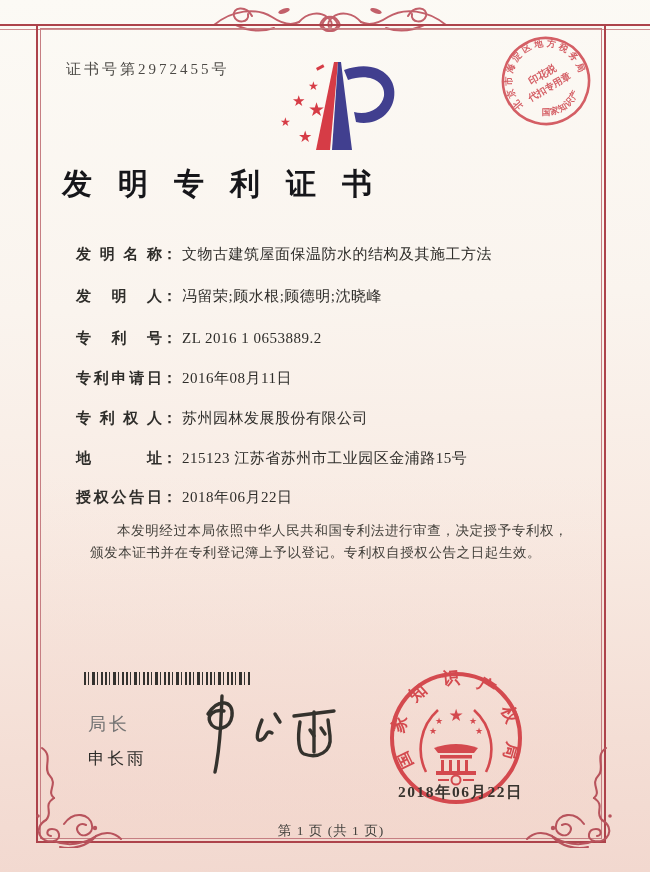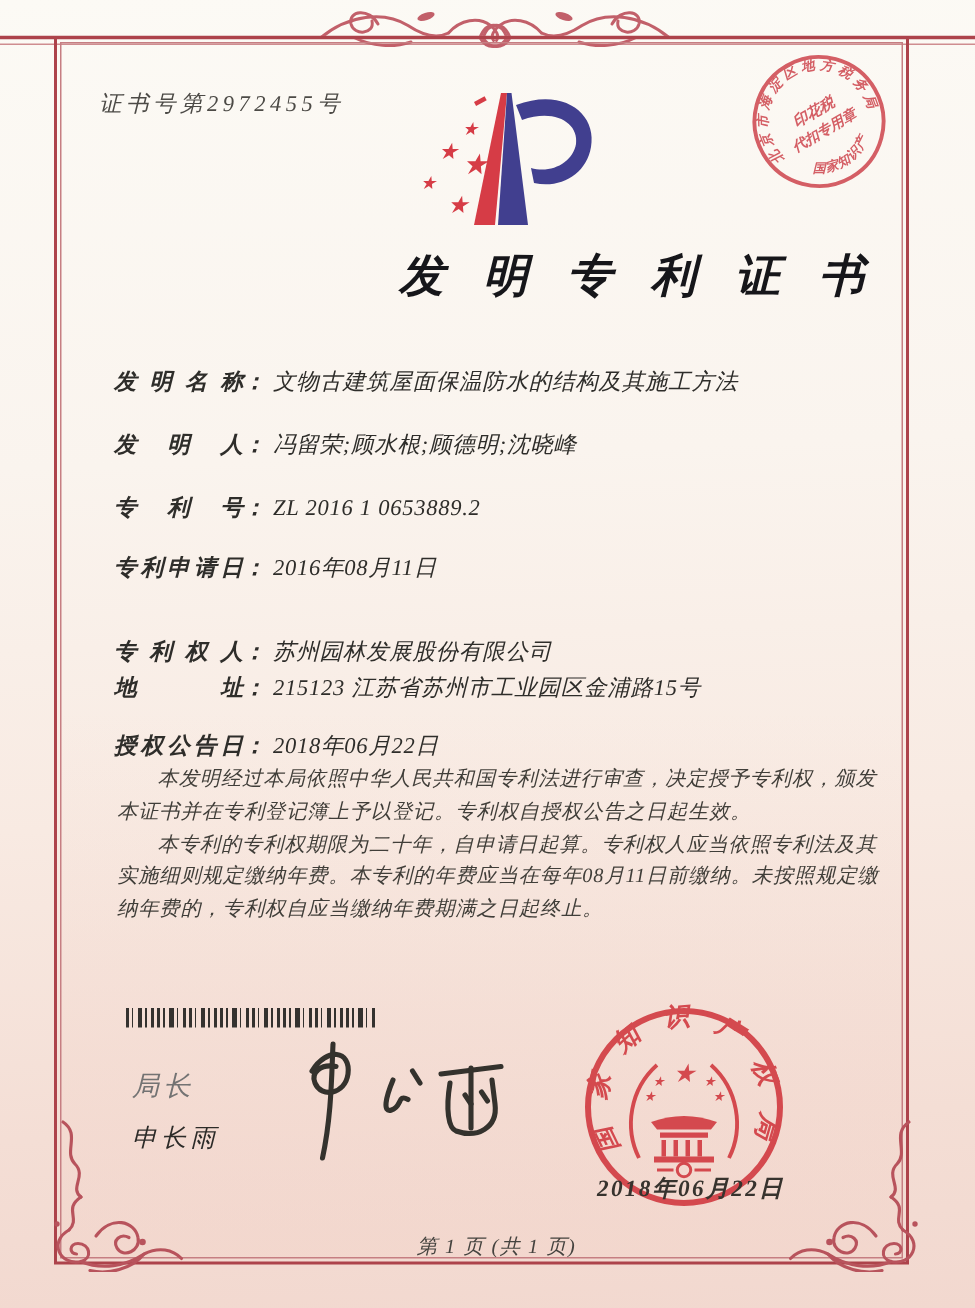--- a/index.html
+++ b/index.html
@@ -21,54 +21,54 @@
     background:linear-gradient(180deg,rgba(252,250,246,0) 55%,rgba(242,211,201,0.45) 100%);
   }
   .corner{position:absolute;width:96px;height:102px;}
   .corner-left{left:28px;top:746px;}
   .corner-right{left:524px;top:746px;}
   
   .cert-no{position:absolute;left:66px;top:60px;font-size:15px;letter-spacing:3px;color:#4c4a46;}
   .logo{position:absolute;left:272px;top:50px;width:134px;height:116px;}
   .tax-stamp{position:absolute;left:499px;top:34px;width:94px;height:94px;transform:rotate(-30deg);opacity:.88;}
   .title{
-    position:absolute;left:36px;top:164px;width:566px;text-align:right;
+    position:absolute;left:36px;top:164px;width:566px;text-align:left;
     font-size:30px;font-weight:bold;color:#16161a;letter-spacing:26px;text-indent:26px;
   }
   
   .fields{position:absolute;left:76px;top:0;width:512px;font-size:15px;color:#2e2d2a;}
   .frow{position:absolute;left:0;width:512px;white-space:nowrap;}
   .flabel{display:inline-block;width:86px;text-align:justify;text-align-last:justify;font-weight:600;}
   .fcolon{font-weight:600;margin-right:5px;}
   .fvalue{letter-spacing:.5px;}
   .fpair2{position:absolute;left:322px;top:0;}
   
   .paras{position:absolute;left:78px;top:508px;width:508px;}
-  .paras p{margin:0;text-indent:2em;font-size:13.5px;line-height:21.8px;color:#403e39;letter-spacing:.6px;}
+  .paras p{margin:12px;text-indent:2em;font-size:13.5px;line-height:21.8px;color:#403e39;letter-spacing:.6px;}
   
   .barcode{
     position:absolute;left:84px;top:672px;width:167px;height:13px;
     background-image:repeating-linear-gradient(90deg,
       #34322f 0 2px,transparent 2px 4px,
       #34322f 4px 5px,transparent 5px 8px,
       #34322f 8px 11px,transparent 11px 13px,
       #34322f 13px 14px,transparent 14px 17px,
       #34322f 17px 19px,transparent 19px 21px);
   }
   .officer-title{position:absolute;left:88px;top:712px;font-size:18px;letter-spacing:3px;color:#737373;}
   .officer-name{position:absolute;left:88px;top:748px;font-size:16.5px;letter-spacing:3px;color:#2c2b28;text-align:right;}
   .signature{position:absolute;left:178px;top:690px;width:180px;height:88px;}
   .seal{position:absolute;left:386px;top:668px;width:140px;height:140px;opacity:.93;}
   .seal-date{position:absolute;left:398px;top:782px;font-size:15.5px;font-weight:bold;letter-spacing:1.5px;color:#37332e;z-index:6;}
   .footer{position:absolute;left:48px;top:822px;width:566px;text-align:center;font-size:13.5px;color:#45433f;letter-spacing:1px;}
 </style>
 </head>
 <body>
 
-<div class="abs" style="left:0;top:0;width:614px;height:872px;font-style:italic;">
+<div class="abs" style="left:0;top:0;width:614px;height:872px;">
 
   <svg class="top-ornament" viewBox="0 0 650 36">
     <line x1="0" y1="25" x2="650" y2="25" stroke="#ad434b" stroke-width="2.2"></line>
     <line x1="0" y1="29.5" x2="650" y2="29.5" stroke="#cf8d90" stroke-width="1"></line>
     <g id="fl-half" stroke="#c2606a" fill="none" stroke-width="2" stroke-linecap="round">
       <path d="M214,25 C232,10 256,7 272,17 C281,23 291,26 299,22"></path>
       <path d="M252,16 C246,5 232,7 234,16 C236,24 250,23 248,14"></path>
       <path d="M299,22 C307,13 319,11 327,17 C331,20 333,24 331,27"></path>
       <path d="M236,25 C248,31 262,32 274,28"></path>
       <ellipse cx="284" cy="11" rx="6" ry="2.4" fill="#c2606a" stroke="none" transform="rotate(-18 284 11)"></ellipse>
@@ -145,34 +145,33 @@
     </div>
     <div class="frow" style="top:287px">
       <span class="flabel">发明人</span><span class="fcolon">：</span><span class="fvalue">冯留荣;顾水根;顾德明;沈晓峰</span>
     </div>
     <div class="frow" style="top:329px">
       <span class="flabel">专利号</span><span class="fcolon">：</span><span class="fvalue">ZL 2016 1 0653889.2</span>
     </div>
     <div class="frow" style="top:369px">
       <span class="flabel">专利申请日</span><span class="fcolon">：</span><span class="fvalue">2016年08月11日</span>
     </div>
-    <div class="frow" style="top:425px">
+    <div class="frow" style="top:409px">
       <span class="flabel">专利权人</span><span class="fcolon">：</span><span class="fvalue">苏州园林发展股份有限公司</span>
     </div>
     <div class="frow" style="top:449px">
       <span class="flabel">地址</span><span class="fcolon">：</span><span class="fvalue">215123 江苏省苏州市工业园区金浦路15号</span>
     </div>
     <div class="frow" style="top:488px">
       <span class="flabel">授权公告日</span><span class="fcolon">：</span><span class="fvalue">2018年06月22日</span>
     </div>
   </div>
 
   <div class="paras">
     <p>本发明经过本局依照中华人民共和国专利法进行审查，决定授予专利权，颁发本证书并在专利登记簿上予以登记。专利权自授权公告之日起生效。</p>
-    <p>本专利的专利权期限为二十年，自申请日起算。专利权人应当依照专利法及其实施细则规定缴纳年费。本专利的年费应当在每年08月11日前缴纳。未按照规定缴纳年费的，专利权自应当缴纳年费期满之日起终止。</p>
   </div>
 
   <div class="barcode"></div>
 
   <div class="officer-title">局长</div>
   <div class="officer-name">申长雨</div>
 
   <svg class="signature" viewBox="0 0 180 88">
     <g stroke="#34322d" fill="none" stroke-width="3.4" stroke-linecap="round" stroke-linejoin="round">
       <path d="M30,24 C40,8 56,10 54,26 C52,40 36,42 32,32 C29,25 36,19 46,21"></path>

